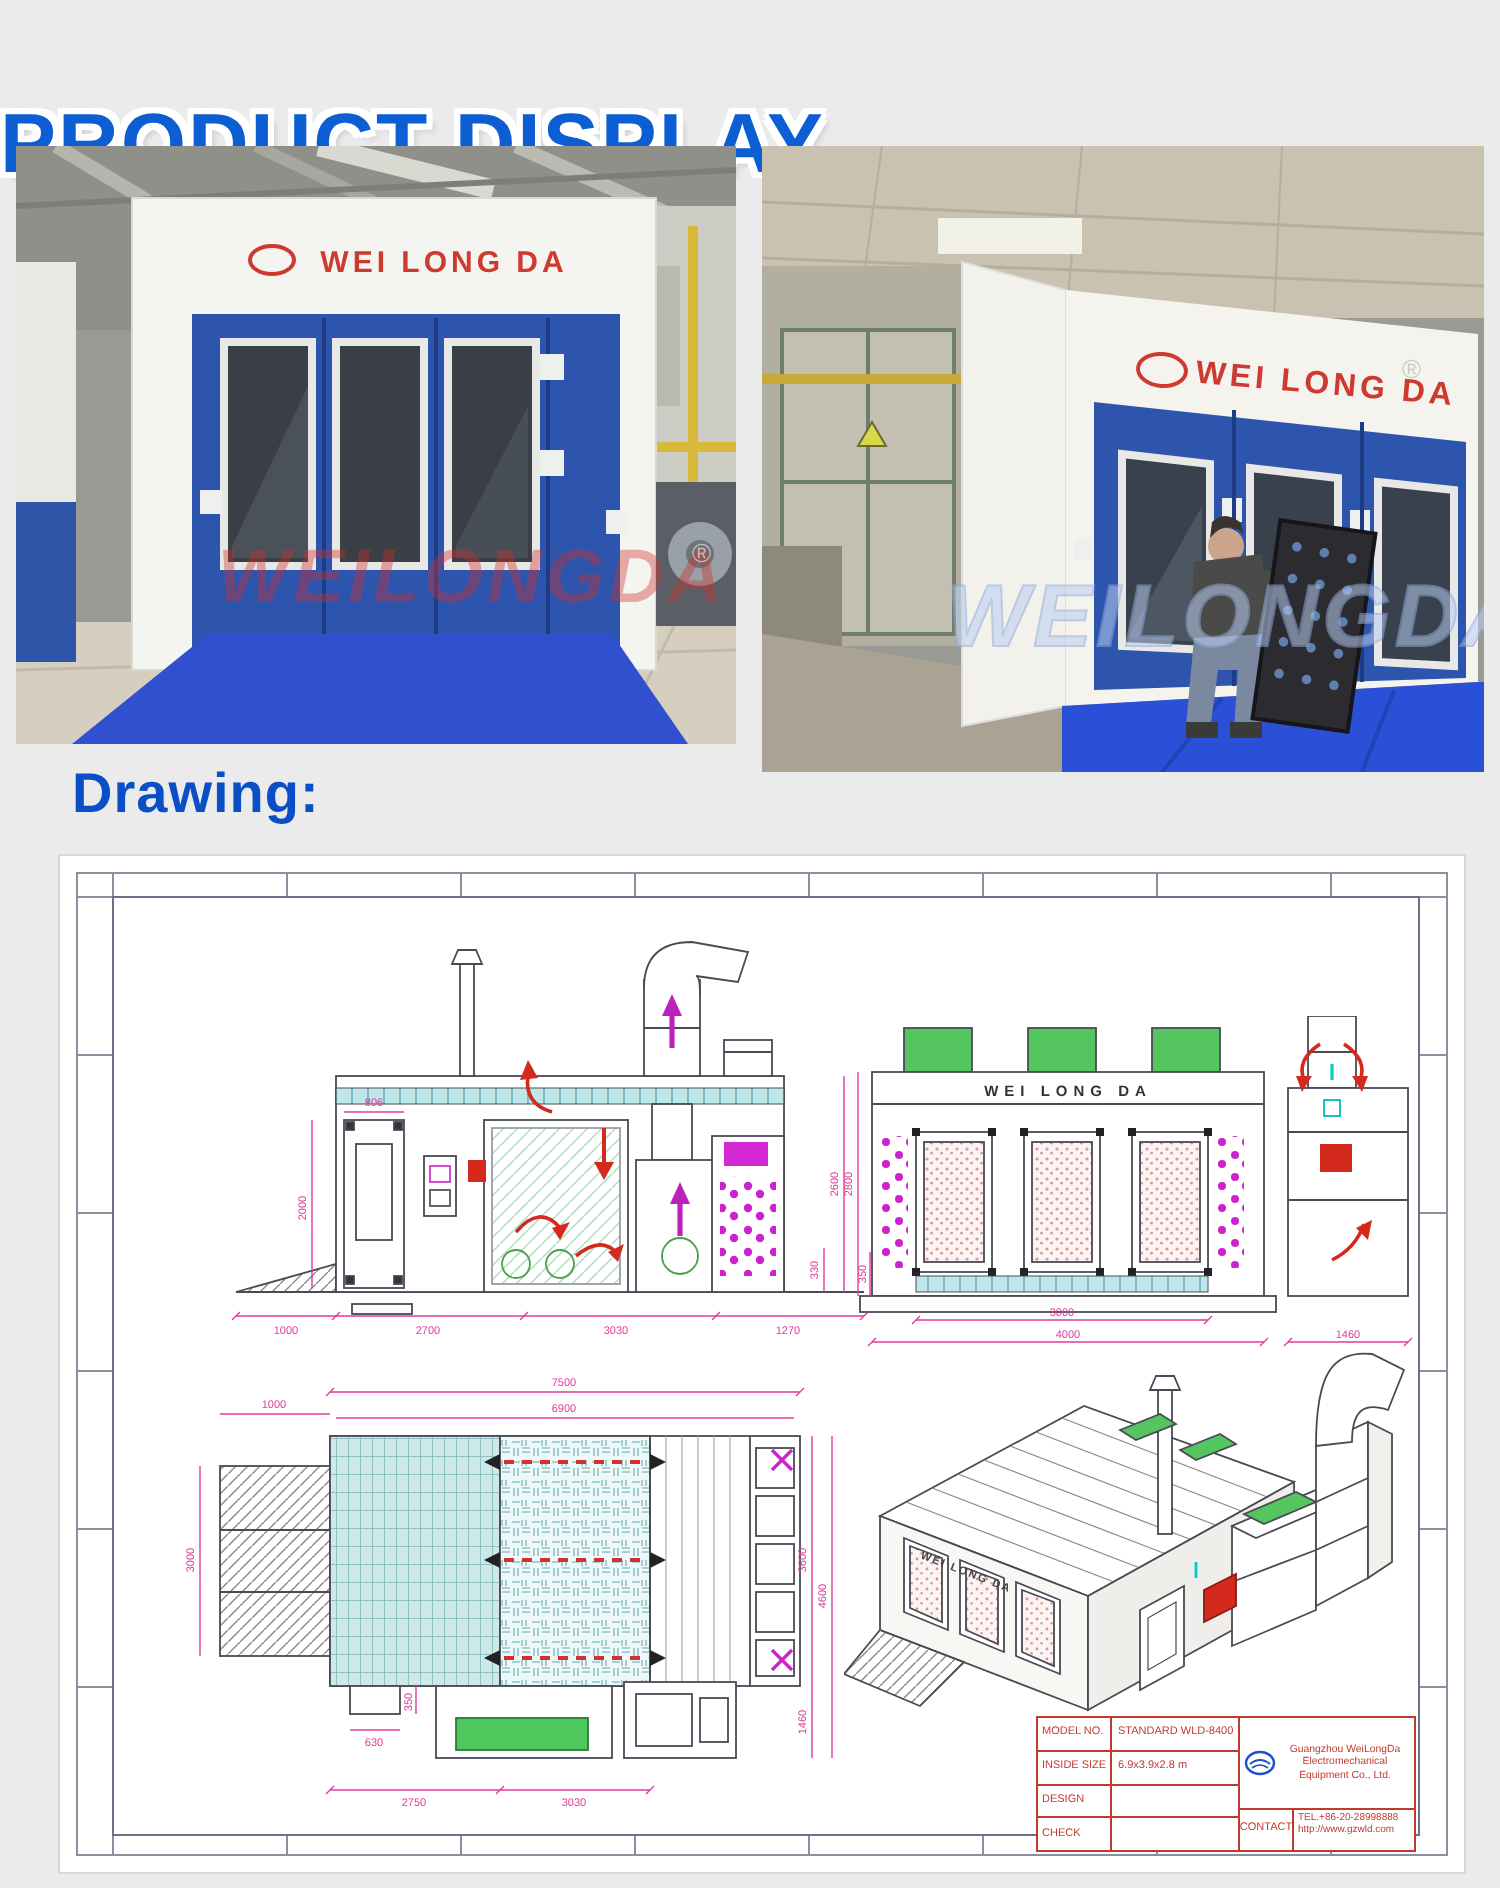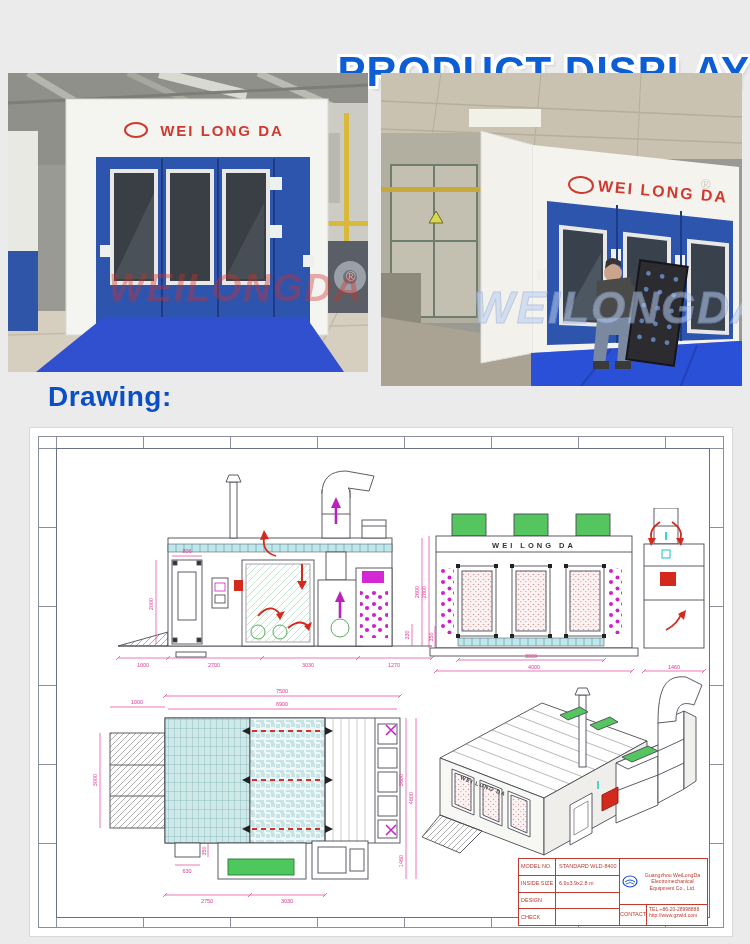--- a/index.html
+++ b/index.html
@@ -2,34 +2,34 @@
 <html><head>
 <meta charset="utf-8">
 <style>
   html,body{margin:0;padding:0;}
   body{
     width:750px;height:944px;position:relative;overflow:hidden;
     background:#ebebeb;font-family:"Liberation Sans",sans-serif;
   }
   
   .page-title{
-    position:absolute;top:20px;left:0;width:750px;text-align:right;
+    position:absolute;top:20px;left:0;width:750px;text-align:left;
     font-size:42px;font-weight:900;letter-spacing:1px;color:#0c5ed2;
     text-shadow:-3px -3px 0 #fff,3px -3px 0 #fff,-3px 3px 0 #fff,3px 3px 0 #fff,
                  0 -3px 0 #fff,0 3px 0 #fff,-3px 0 0 #fff,3px 0 0 #fff,
                  4px 4px 3px rgba(0,0,0,.12);
   }
   
   .photo{position:absolute;overflow:hidden;background:#9a9a94;}
   .photo svg{display:block;}
   #photo-left{left:8px;top:73px;width:360px;height:299px;}
   #photo-right{left:381px;top:73px;width:361px;height:313px;}
   
   .drawing-label{
-    position:absolute;left:48px;top:381px;font-size:28px;font-weight:800;
+    position:absolute;left:36px;top:381px;font-size:28px;font-weight:800;
     color:#0b4fc6;letter-spacing:.5px;
   }
   
   .sheet{
     position:absolute;left:30px;top:428px;width:702px;height:508px;
     background:#ffffff;box-shadow:0 0 0 1px #d8d8d8;
   }
   .sheet .outer-frame{position:absolute;left:8px;top:8px;right:8px;bottom:8px;border:1px solid #8a90a0;}
   .sheet .inner-frame{position:absolute;left:26px;top:20px;right:22px;bottom:18px;border:1.6px solid #6a7085;}
   .tickstrip{position:absolute;background-repeat:repeat;}

